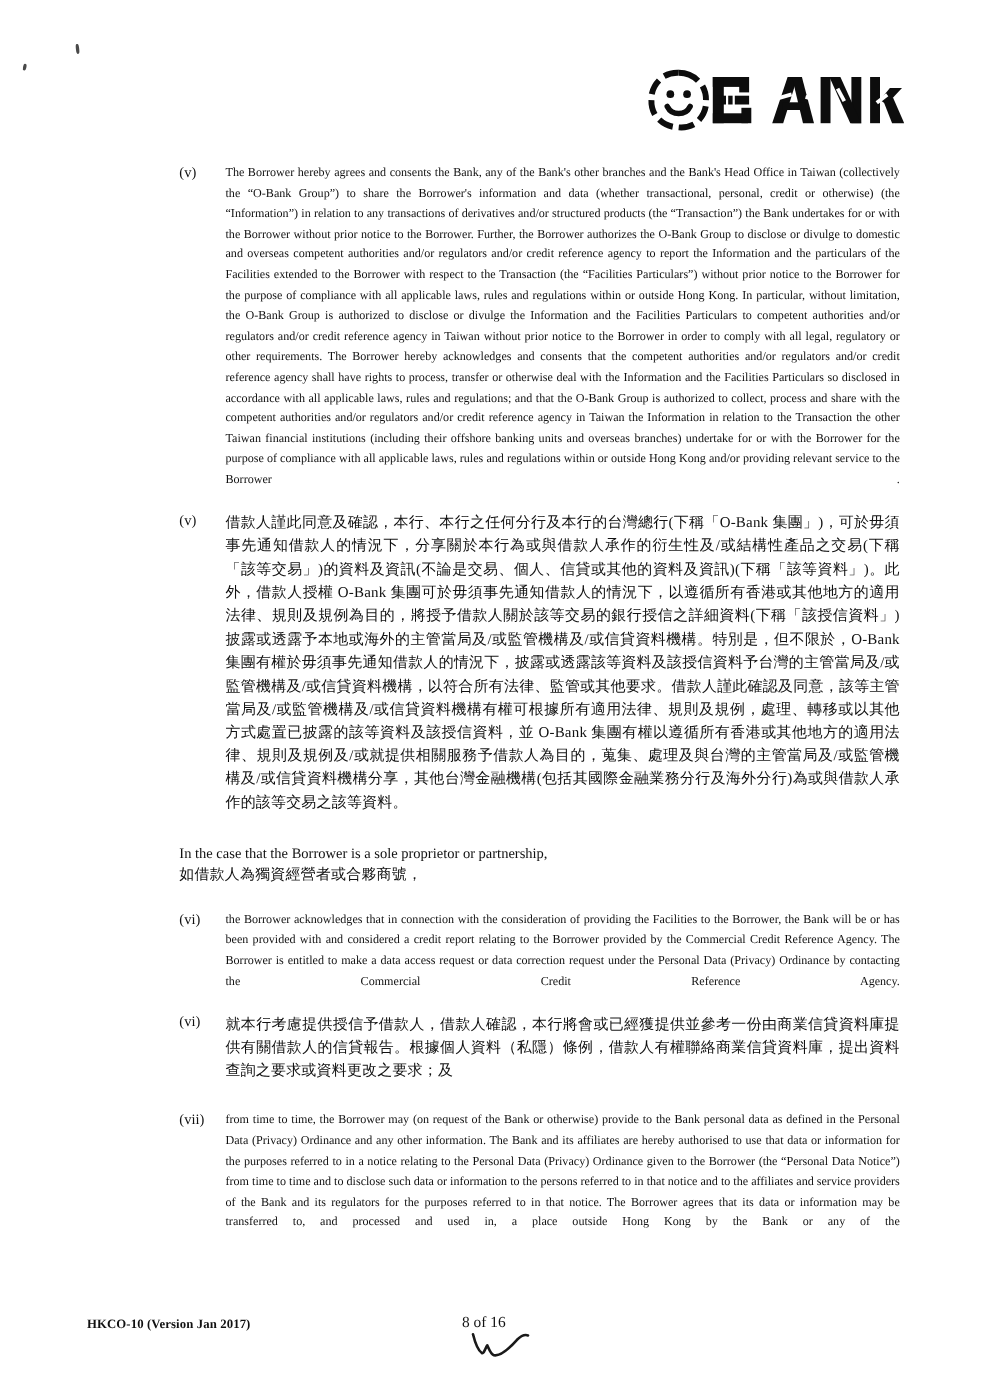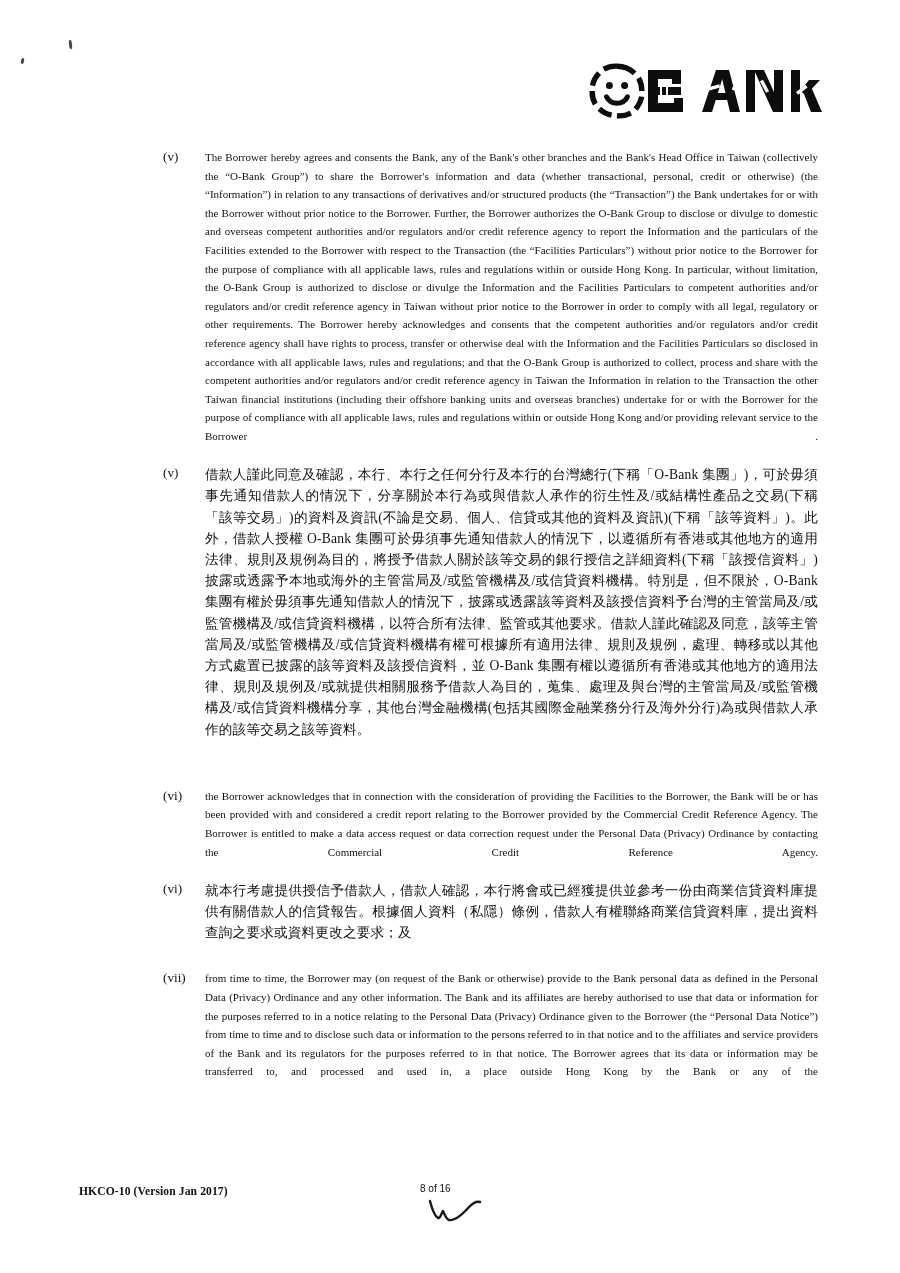--- a/index.html
+++ b/index.html
@@ -114,39 +114,39 @@
     line-height: 21px;
     letter-spacing: 0.2px;
   }
   .gap-md { height: 21px; }
   .gap-lg { height: 26px; }
 
   
   .footer {
     position: absolute;
     left: 0;
-    bottom: 32px;
+    bottom: 20px;
     width: 768px;
     height: 56px;
   }
   .footer-code {
     position: absolute;
     left: 79px;
     top: 0;
     font-family: "Liberation Serif", "DejaVu Serif", serif;
     font-size: 11.6px;
     font-weight: bold;
     letter-spacing: 0.1px;
   }
   .footer-page {
     position: absolute;
     left: 420px;
     top: -2px;
-    font-family: Liberation Sans, sans-serif;
-    font-size: 10px;
+    font-family: Liberation Serif, serif;
+    font-size: 14px;
   }
   .footer-mark {
     position: absolute;
     left: 424px;
     top: 14px;
   }
   .footer-mark svg { display: block; }
 </style>
 </head>
 <body>
@@ -220,20 +220,24 @@
       <div class="clause-body en">The Borrower hereby agrees and consents the Bank, any of the Bank's other branches and the Bank's Head Office in Taiwan (collectively the “O-Bank Group”) to share the Borrower's information and data (whether transactional, personal, credit or otherwise) (the “Information”) in relation to any transactions of derivatives and/or structured products (the “Transaction”) the Bank undertakes for or with the Borrower without prior notice to the Borrower. Further, the Borrower authorizes the O-Bank Group to disclose or divulge to domestic and overseas competent authorities and/or regulators and/or credit reference agency to report the Information and the particulars of the Facilities extended to the Borrower with respect to the Transaction (the “Facilities Particulars”) without prior notice to the Borrower for the purpose of compliance with all applicable laws, rules and regulations within or outside Hong Kong. In particular, without limitation, the O-Bank Group is authorized to disclose or divulge the Information and the Facilities Particulars to competent authorities and/or regulators and/or credit reference agency in Taiwan without prior notice to the Borrower in order to comply with all legal, regulatory or other requirements. The Borrower hereby acknowledges and consents that the competent authorities and/or regulators and/or credit reference agency shall have rights to process, transfer or otherwise deal with the Information and the Facilities Particulars so disclosed in accordance with all applicable laws, rules and regulations; and that the O-Bank Group is authorized to collect, process and share with the competent authorities and/or regulators and/or credit reference agency in Taiwan the Information in relation to the Transaction the other Taiwan financial institutions (including their offshore banking units and overseas branches) undertake for or with the Borrower for the purpose of compliance with all applicable laws, rules and regulations within or outside Hong Kong and/or providing relevant service to the Borrower .</div>
     </div>
 
     <div class="clause">
       <div class="clause-marker">(v)</div>
       <div class="clause-body zh last">借款人謹此同意及確認，本行、本行之任何分行及本行的台灣總行(下稱「O-Bank 集團」)，可於毋須事先通知借款人的情況下，分享關於本行為或與借款人承作的衍生性及/或結構性產品之交易(下稱「該等交易」)的資料及資訊(不論是交易、個人、信貸或其他的資料及資訊)(下稱「該等資料」)。此外，借款人授權 O-Bank 集團可於毋須事先通知借款人的情況下，以遵循所有香港或其他地方的適用法律、規則及規例為目的，將授予借款人關於該等交易的銀行授信之詳細資料(下稱「該授信資料」)披露或透露予本地或海外的主管當局及/或監管機構及/或信貸資料機構。特別是，但不限於，O-Bank 集團有權於毋須事先通知借款人的情況下，披露或透露該等資料及該授信資料予台灣的主管當局及/或監管機構及/或信貸資料機構，以符合所有法律、監管或其他要求。借款人謹此確認及同意，該等主管當局及/或監管機構及/或信貸資料機構有權可根據所有適用法律、規則及規例，處理、轉移或以其他方式處置已披露的該等資料及該授信資料，並 O-Bank 集團有權以遵循所有香港或其他地方的適用法律、規則及規例及/或就提供相關服務予借款人為目的，蒐集、處理及與台灣的主管當局及/或監管機構及/或信貸資料機構分享，其他台灣金融機構(包括其國際金融業務分行及海外分行)為或與借款人承作的該等交易之該等資料。</div>
     </div>
 
     <div class="gap-lg"></div>
 
+    <div class="standalone">
+      <div class="en-line">In the case that the Borrower is a sole proprietor or partnership,</div>
+      <div class="zh-line">如借款人為獨資經營者或合夥商號，</div>
+    </div>
 
     <div class="gap-md"></div>
 
     <div class="clause">
       <div class="clause-marker">(vi)</div>
       <div class="clause-body en">the Borrower acknowledges that in connection with the consideration of providing the Facilities to the Borrower, the Bank will be or has been provided with and considered a credit report relating to the Borrower provided by the Commercial Credit Reference Agency. The Borrower is entitled to make a data access request or data correction request under the Personal Data (Privacy) Ordinance by contacting the Commercial Credit Reference Agency.</div>
     </div>
 
     <div class="clause">
       <div class="clause-marker">(vi)</div>

